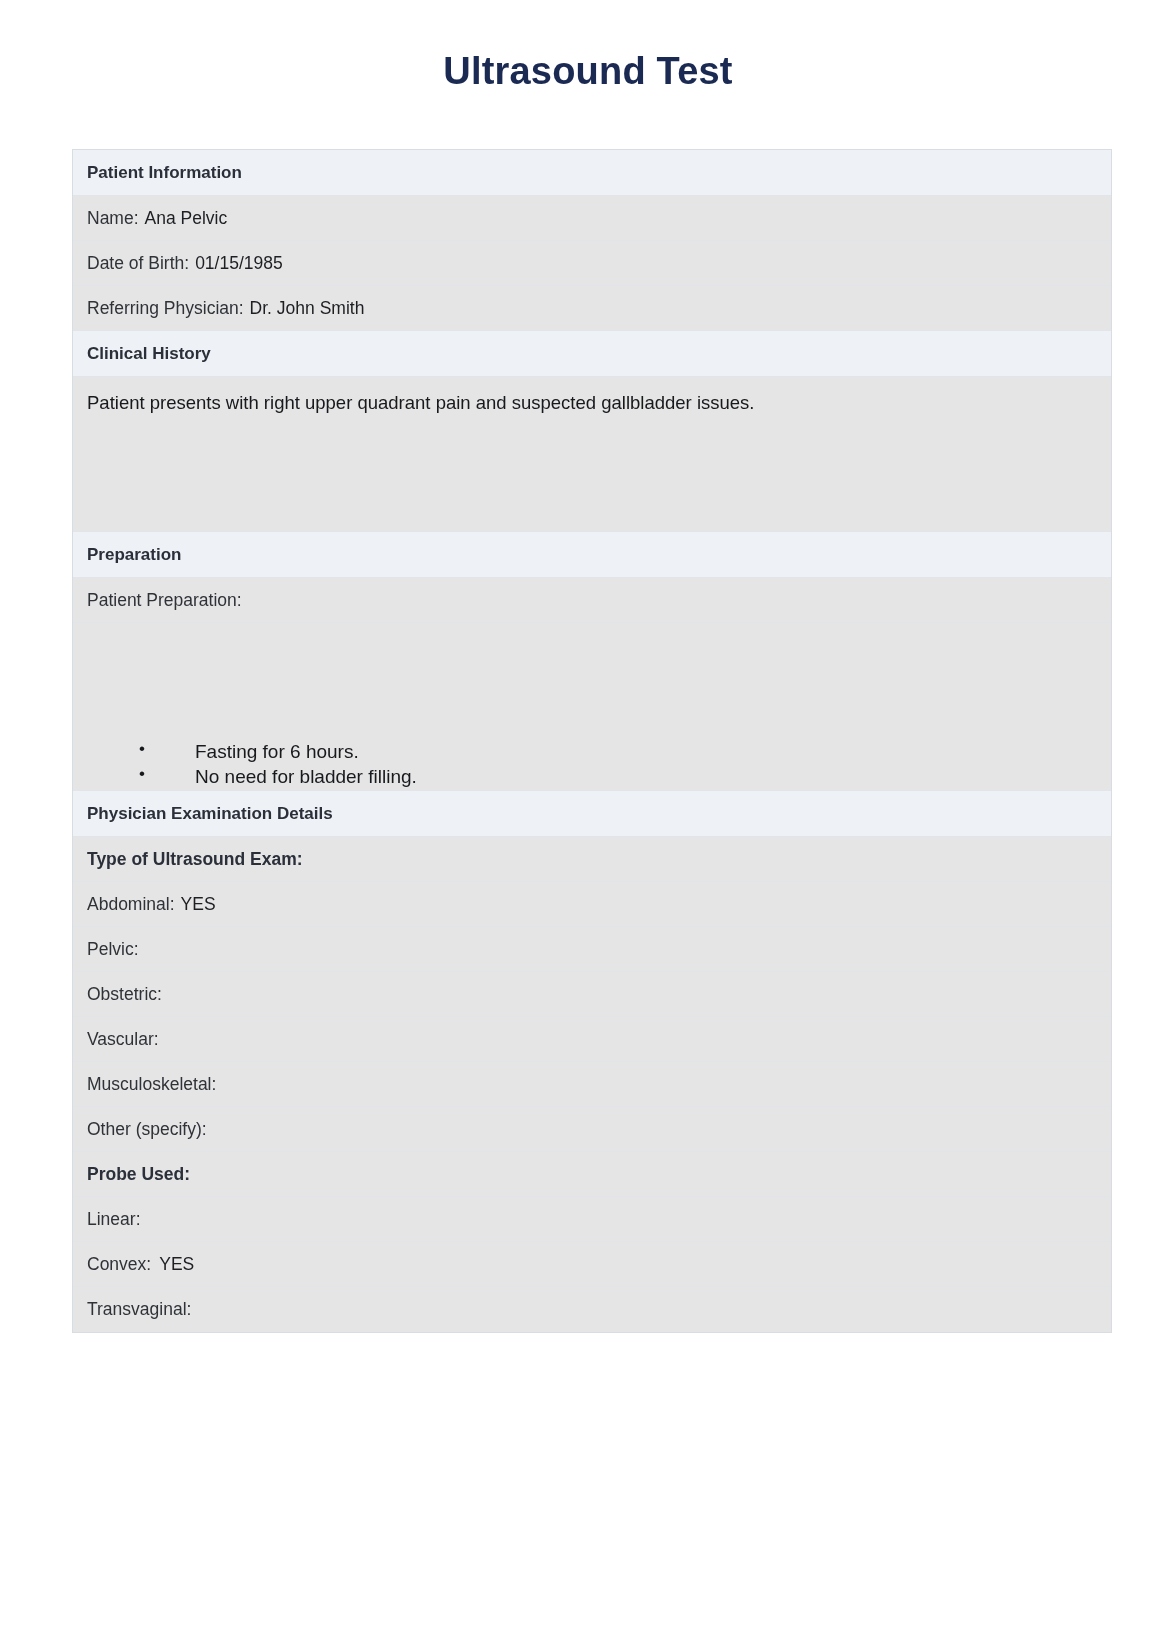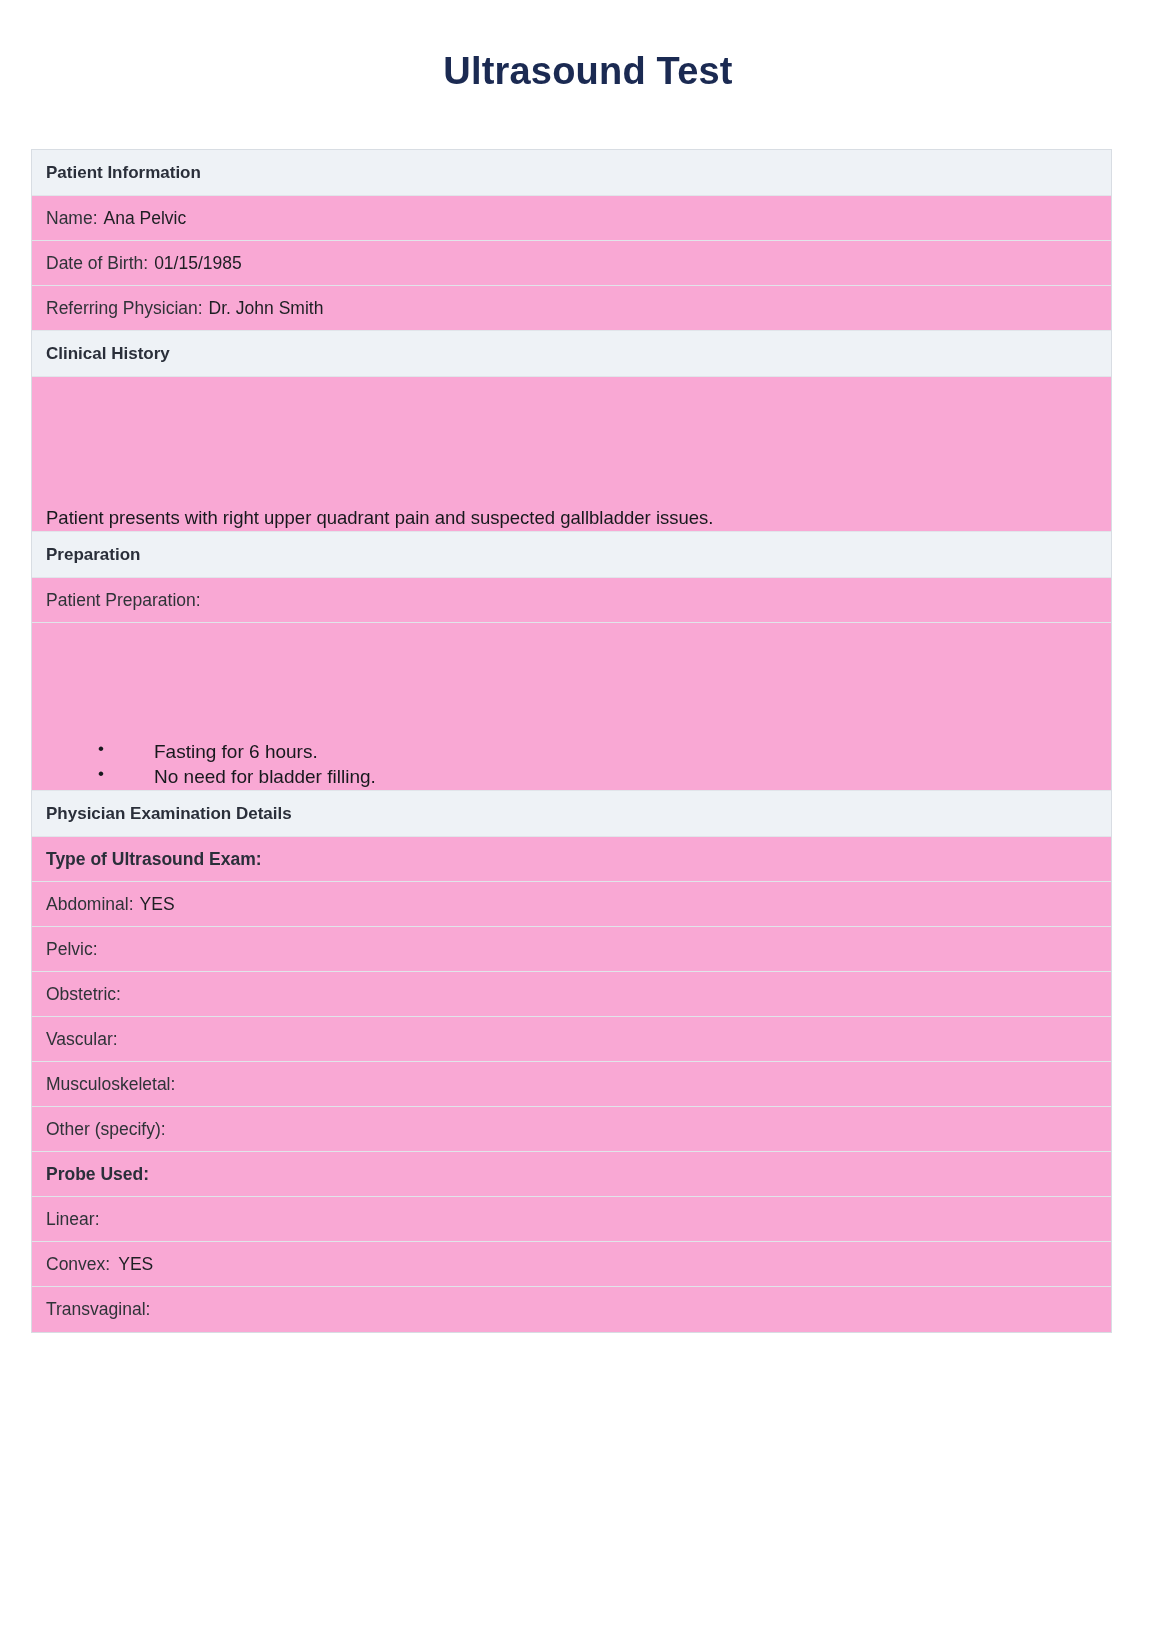--- a/index.html
+++ b/index.html
@@ -24,25 +24,25 @@
   }
   .doc-title {
     text-align: center;
     font-size: 38px;
     font-weight: bold;
     color: #1b2a52;
     margin: 50px 0 0 0;
     letter-spacing: 0.2px;
   }
   .form-wrap {
-    margin: 56px 64px 0 31px;
+    margin: 56px 64px 0 72px;
     border: 1px solid #d8dde3;
     border-bottom: 1px solid #d8dde3;
     box-sizing: border-box;
-    background: #f9a8d4;
+    background: #e5e5e5;
   }
   .row {
     border-bottom: 1px solid #e1e5ea;
     box-sizing: border-box;
     padding: 0 14px;
     display: flex;
     align-items: center;
     min-height: 45px;
   }
   .row:last-child {
@@ -65,21 +65,21 @@
     font-size: 17.5px;
     color: #1d1f23;
     margin-left: 6px;
   }
   .field-label.bold {
     font-weight: bold;
     color: #2a2f3a;
   }
   .textarea-row {
     min-height: 155px;
-    align-items: flex-end;
+    align-items: flex-start;
     padding-top: 14px;
     padding-left: 14px;
   }
   .textarea-row .free-text {
     font-size: 18.5px;
     line-height: 1.35;
     color: #17191d;
   }
   .prep-list-row {
     min-height: 168px;

